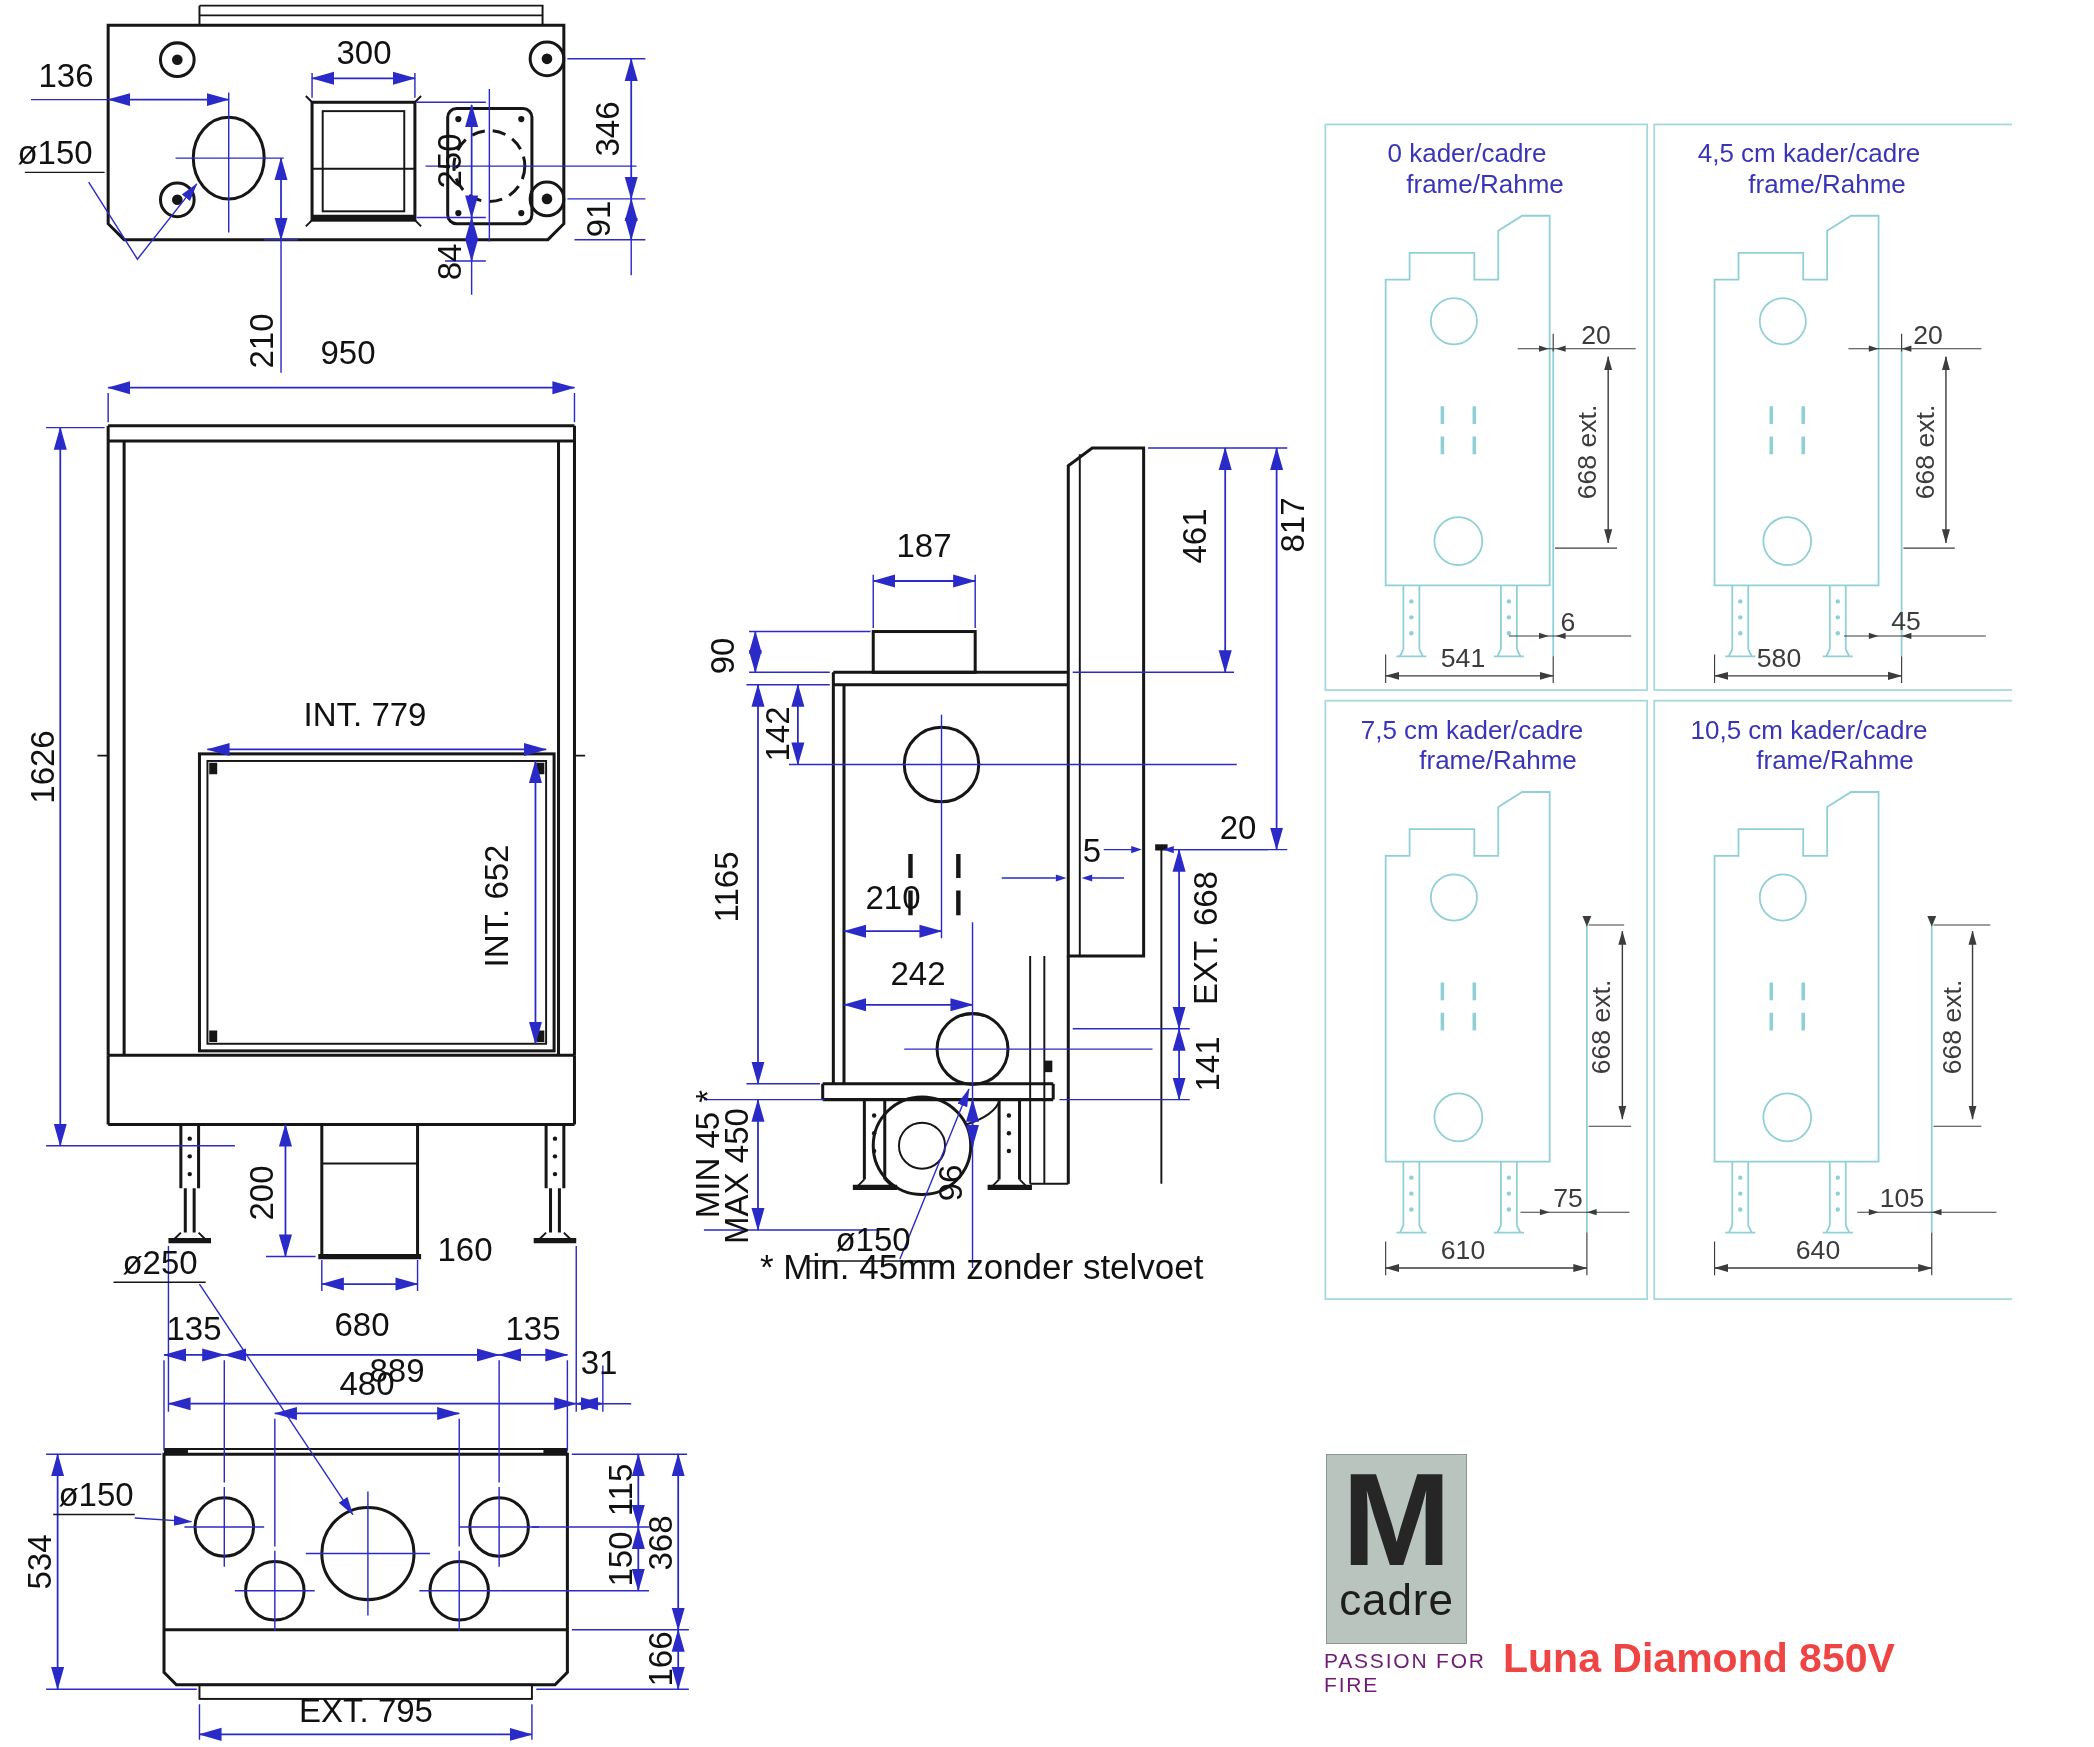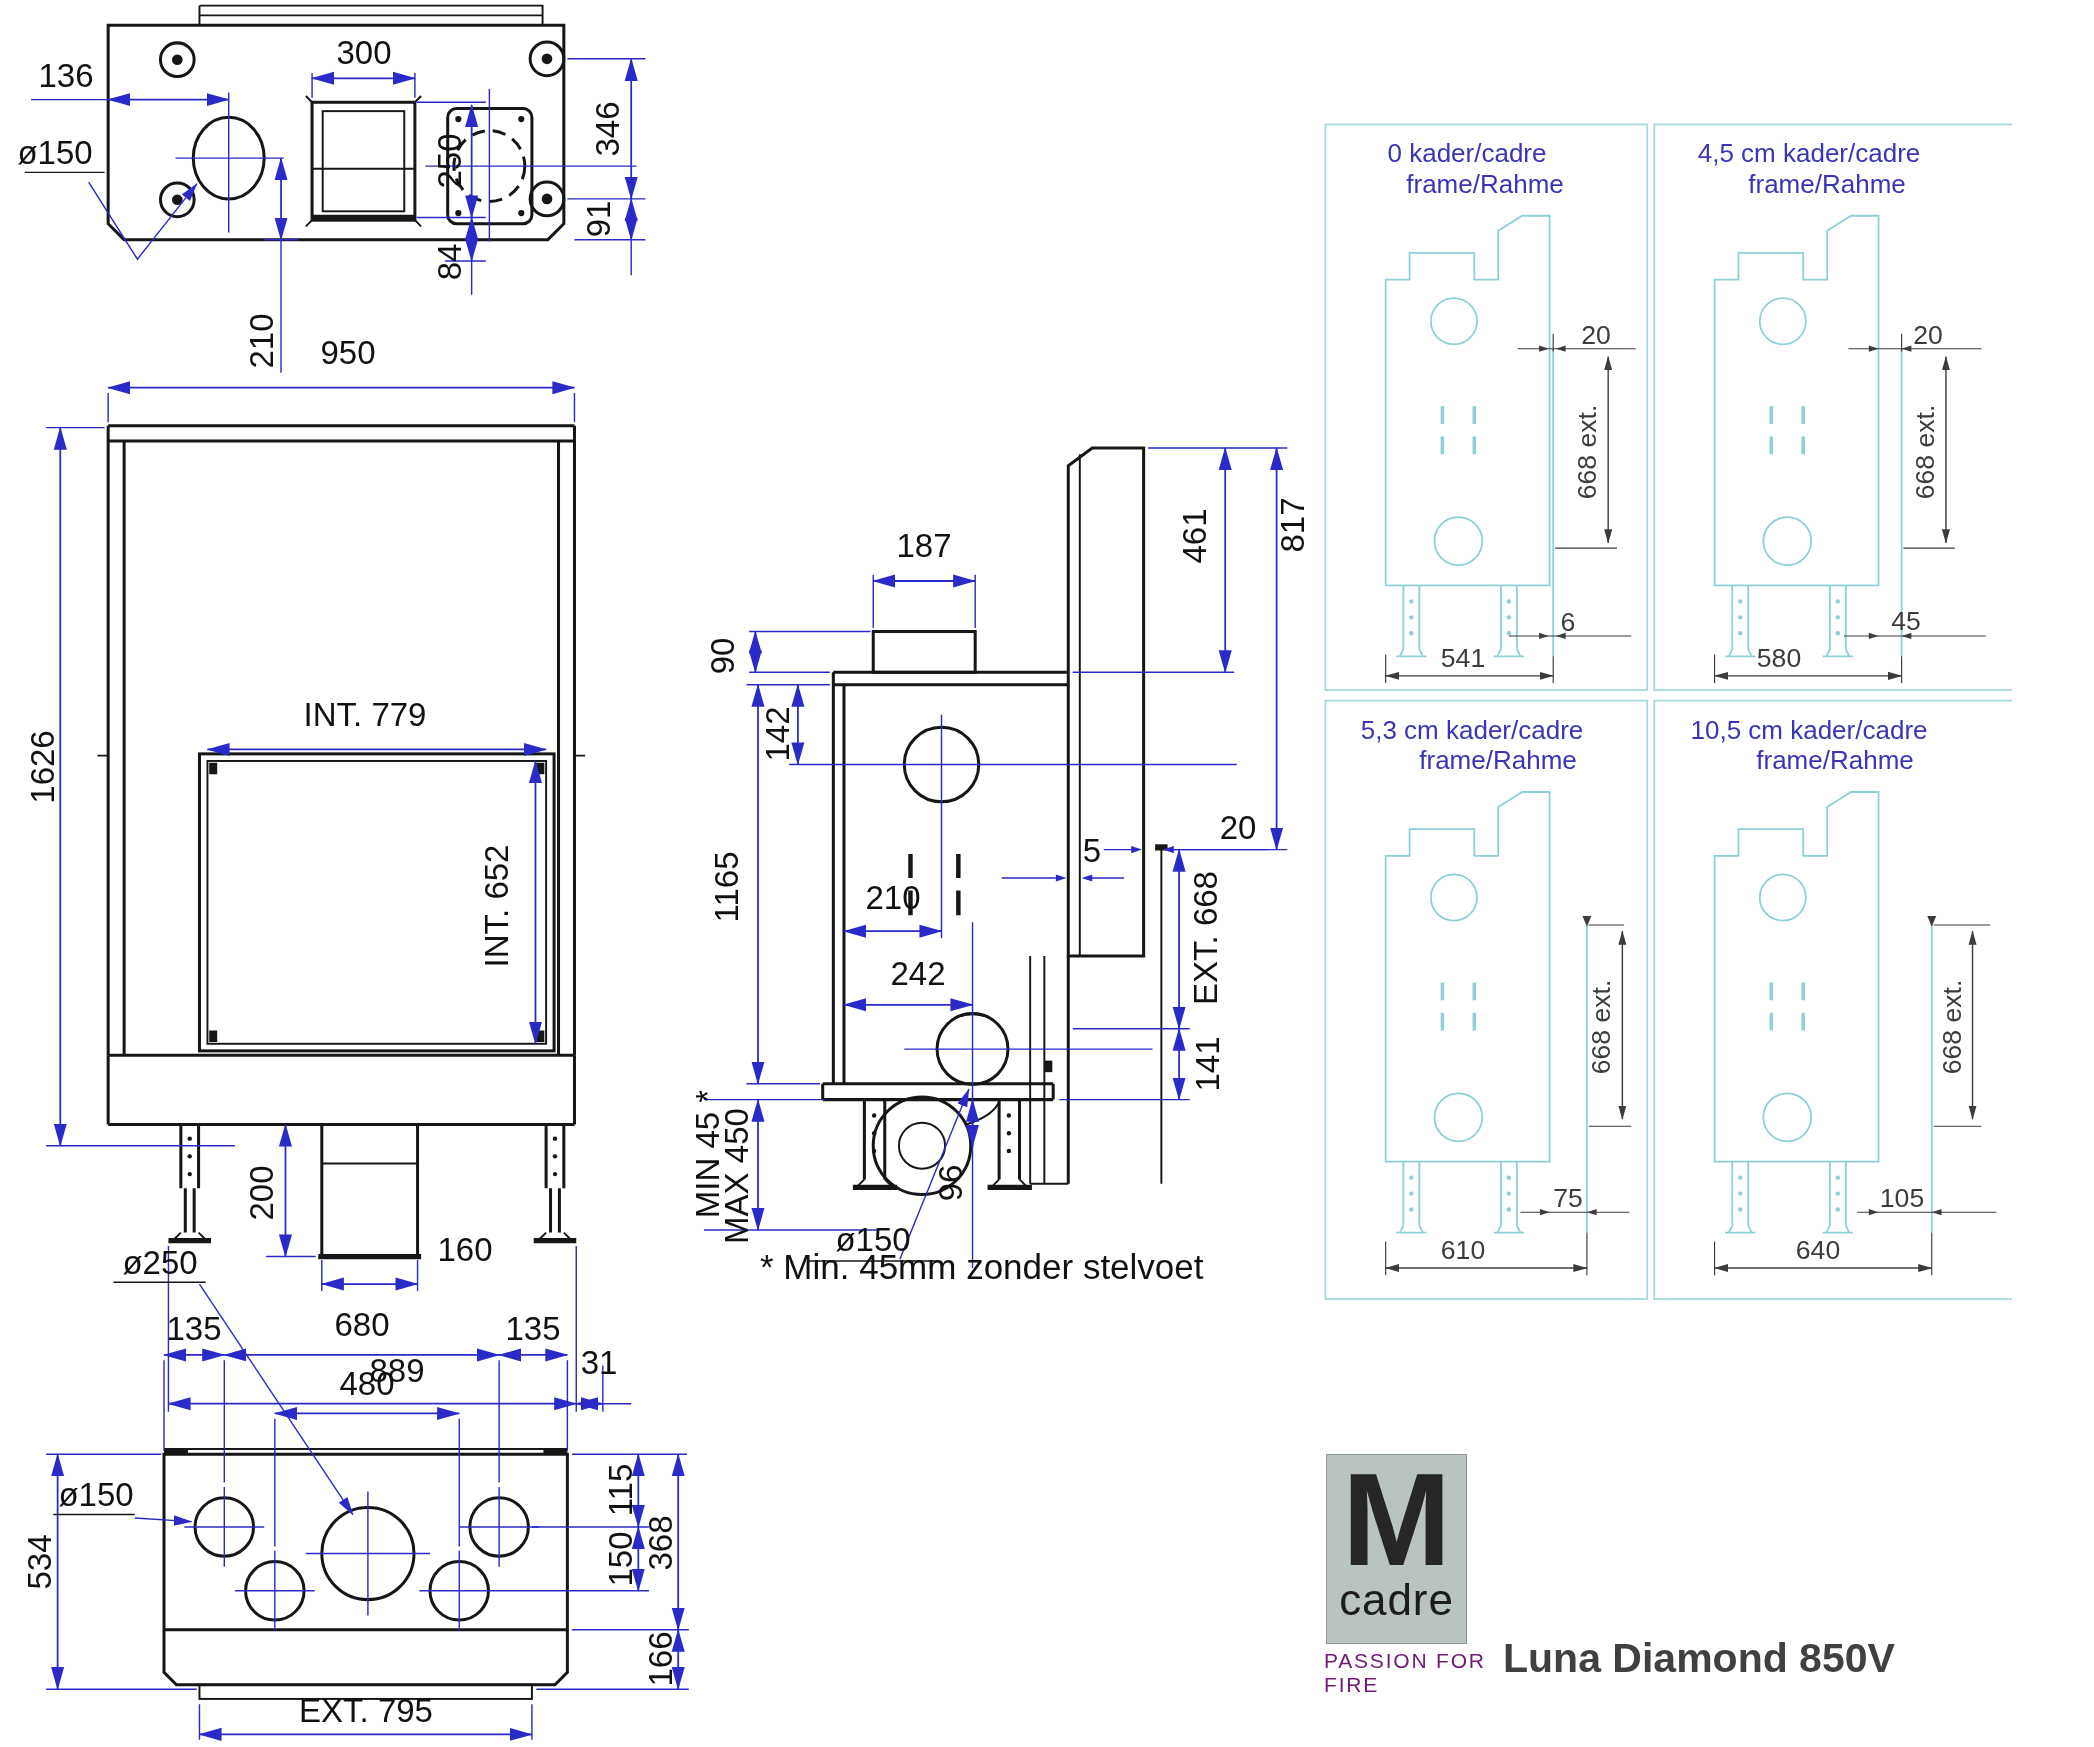--- a/index.html
+++ b/index.html
@@ -20,21 +20,21 @@
   .v{transform:translate(-50%,-50%) rotate(-90deg);}
   .noteL{position:absolute;font-size:35px;color:#111;white-space:nowrap;z-index:3;}
   .plbl{position:absolute;transform:translate(-50%,-50%);font-size:26px;color:#3a34b8;white-space:nowrap;z-index:3;}
   .pdim{position:absolute;transform:translate(-50%,-50%);font-size:26.6px;color:#3c3c3c;white-space:nowrap;z-index:3;}
   .pdim.v{transform:translate(-50%,-50%) rotate(-90deg);}
   .logo-box{position:absolute;left:1326px;top:1454px;width:139px;height:188px;background:#bac4be;
             border:1.8px solid #8d978f;z-index:3;text-align:center;}
   .logo-m{display:block;font-size:131px;line-height:115px;font-weight:bold;color:#262626;margin-top:7px;}
   .logo-word{display:block;font-size:44px;line-height:46px;color:#1d1d1d;letter-spacing:0.9px;}
   .logo-tag{position:absolute;left:1324px;top:1649px;width:204px;font-size:21px;letter-spacing:1.8px;color:#701a75;z-index:3;}
-  .product{position:absolute;left:1503px;top:1635px;font-size:41px;font-weight:bold;color:#404040;z-index:3;text-align:center;}
+  .product{position:absolute;left:1503px;top:1635px;font-size:41px;font-weight:bold;color:#ef4444;z-index:3;text-align:center;}
 </style>
 </head>
 <body>
 
 <div id="page">
 
 <svg width="2094" height="1748" viewBox="0 0 2362 1971">
   <defs>
     <marker id="ab" viewBox="0 0 12 8" refX="11.5" refY="4" markerWidth="13" markerHeight="9" orient="auto-start-reverse">
       <path d="M0,0.6 L12,4 L0,7.4 Z" fill="#2a2ac8"></path>
@@ -351,21 +351,21 @@
 <span class="pdim" style="left:1568px;top:622px">6</span>
 <span class="pdim" style="left:1463px;top:658px">541</span>
 
 <span class="plbl" style="left:1809px;top:153px">4,5 cm  kader/cadre</span>
 <span class="plbl" style="left:1827px;top:184px">frame/Rahme</span>
 <span class="pdim" style="left:1928px;top:335px">20</span>
 <span class="pdim v" style="left:1925px;top:452px">668 ext.</span>
 <span class="pdim" style="left:1906px;top:621px">45</span>
 <span class="pdim" style="left:1779px;top:658px">580</span>
 
-<span class="plbl" style="left:1472px;top:730px">5,3 cm kader/cadre</span>
+<span class="plbl" style="left:1472px;top:730px">7,5 cm kader/cadre</span>
 <span class="plbl" style="left:1498px;top:760px">frame/Rahme</span>
 <span class="pdim v" style="left:1601px;top:1027px">668 ext.</span>
 <span class="pdim" style="left:1568px;top:1198px">75</span>
 <span class="pdim" style="left:1463px;top:1250px">610</span>
 
 <span class="plbl" style="left:1809px;top:730px">10,5 cm kader/cadre</span>
 <span class="plbl" style="left:1835px;top:760px">frame/Rahme</span>
 <span class="pdim v" style="left:1952px;top:1027px">668 ext.</span>
 <span class="pdim" style="left:1902px;top:1198px">105</span>
 <span class="pdim" style="left:1818px;top:1250px">640</span>

